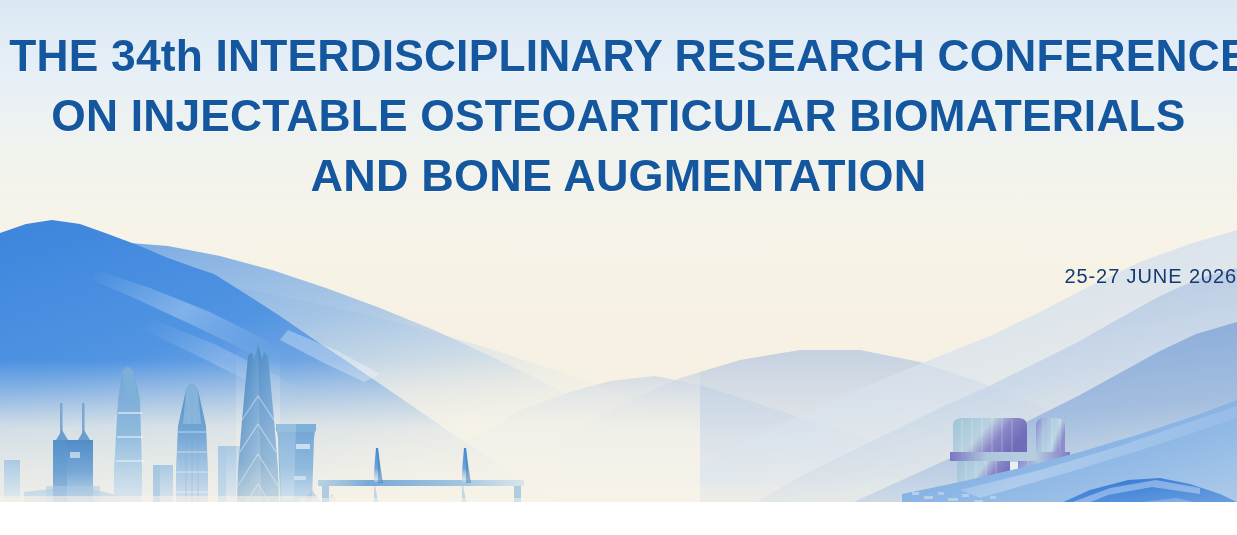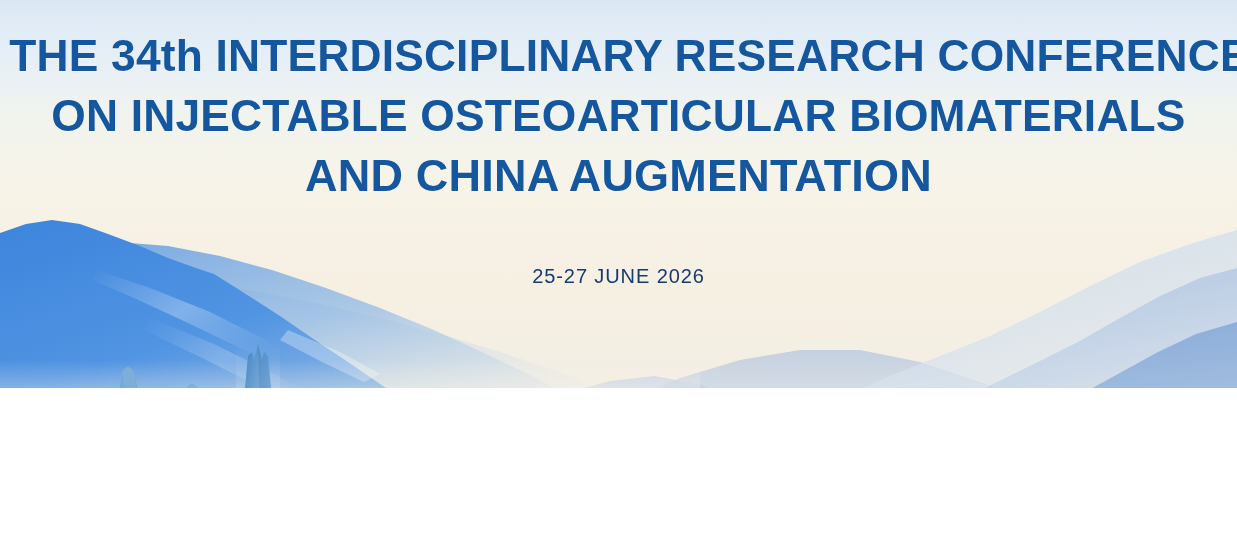--- a/index.html
+++ b/index.html
@@ -7,21 +7,21 @@
     padding: 0;
     background: #ffffff;
   }
   body {
     font-family: "Liberation Sans", sans-serif;
   }
 
   #banner {
     position: relative;
     width: 1237px;
-    height: 388px;
+    height: 502px;
     overflow: hidden;
     background: linear-gradient(to bottom,
         #dbe8f4 0%,
         #e6eff7 14%,
         #f1f3ee 30%,
         #f7f3e8 47%,
         #f6f1e4 62%,
         #f5f0e2 78%,
         #f2eee4 100%);
   }
@@ -57,21 +57,21 @@
     text-shadow: 0 1px 0 rgba(255,255,255,0.55);
   }
   .hl-line.l1 { transform: scaleX(0.985); }
   .hl-line.l2 { transform: scaleX(0.985); }
 
   #subtitle {
     position: absolute;
     left: 0;
     top: 262px;
     width: 1237px;
-    text-align: center;
+    text-align: right;
     z-index: 40;
   }
   .sub-line {
     display: block;
     color: #163a72;
     font-family: "Liberation Sans", sans-serif;
     font-weight: normal;
     font-size: 20px;
     letter-spacing: 0.9px;
     line-height: 28px;
@@ -454,20 +454,20 @@
   </svg>
 
   <svg class="layer" viewBox="0 0 1237 535" preserveAspectRatio="none">
     <path d="M0,520 L40,524 L76,530 L100,535 L0,535 Z" fill="#7aa8dc" opacity="0.75"></path>
     <path d="M0,528 L34,531 L60,535 L0,535 Z" fill="#4d8bdb" opacity="0.55"></path>
   </svg>
 
   <div id="headline">
     <span class="hl-line l1">THE 34th INTERDISCIPLINARY RESEARCH CONFERENCE</span>
     <span class="hl-line l2">ON INJECTABLE OSTEOARTICULAR BIOMATERIALS</span>
-    <span class="hl-line l3">AND CHINA AUGMENTATION</span>
+    <span class="hl-line l3">AND BONE AUGMENTATION</span>
   </div>
 
   <div id="subtitle">
     <span class="sub-line">25-27 JUNE 2026</span>
   </div>
 
 </div>
 
 </body></html>

